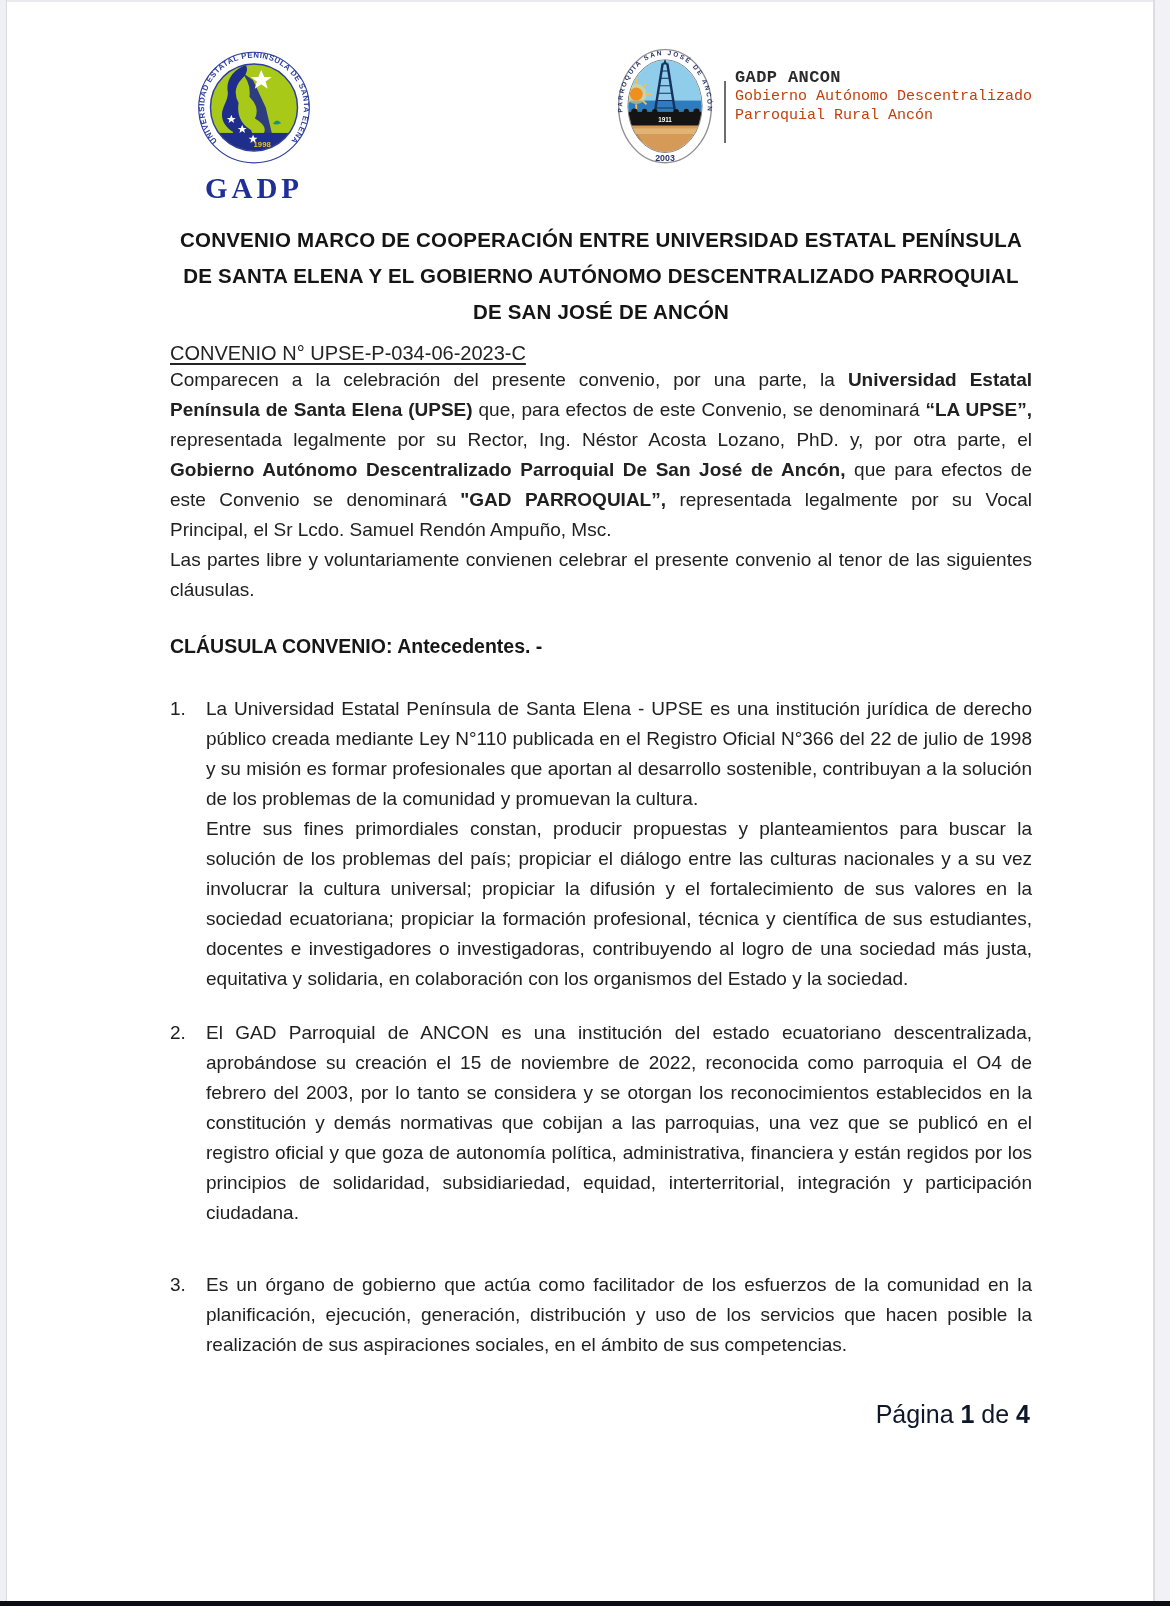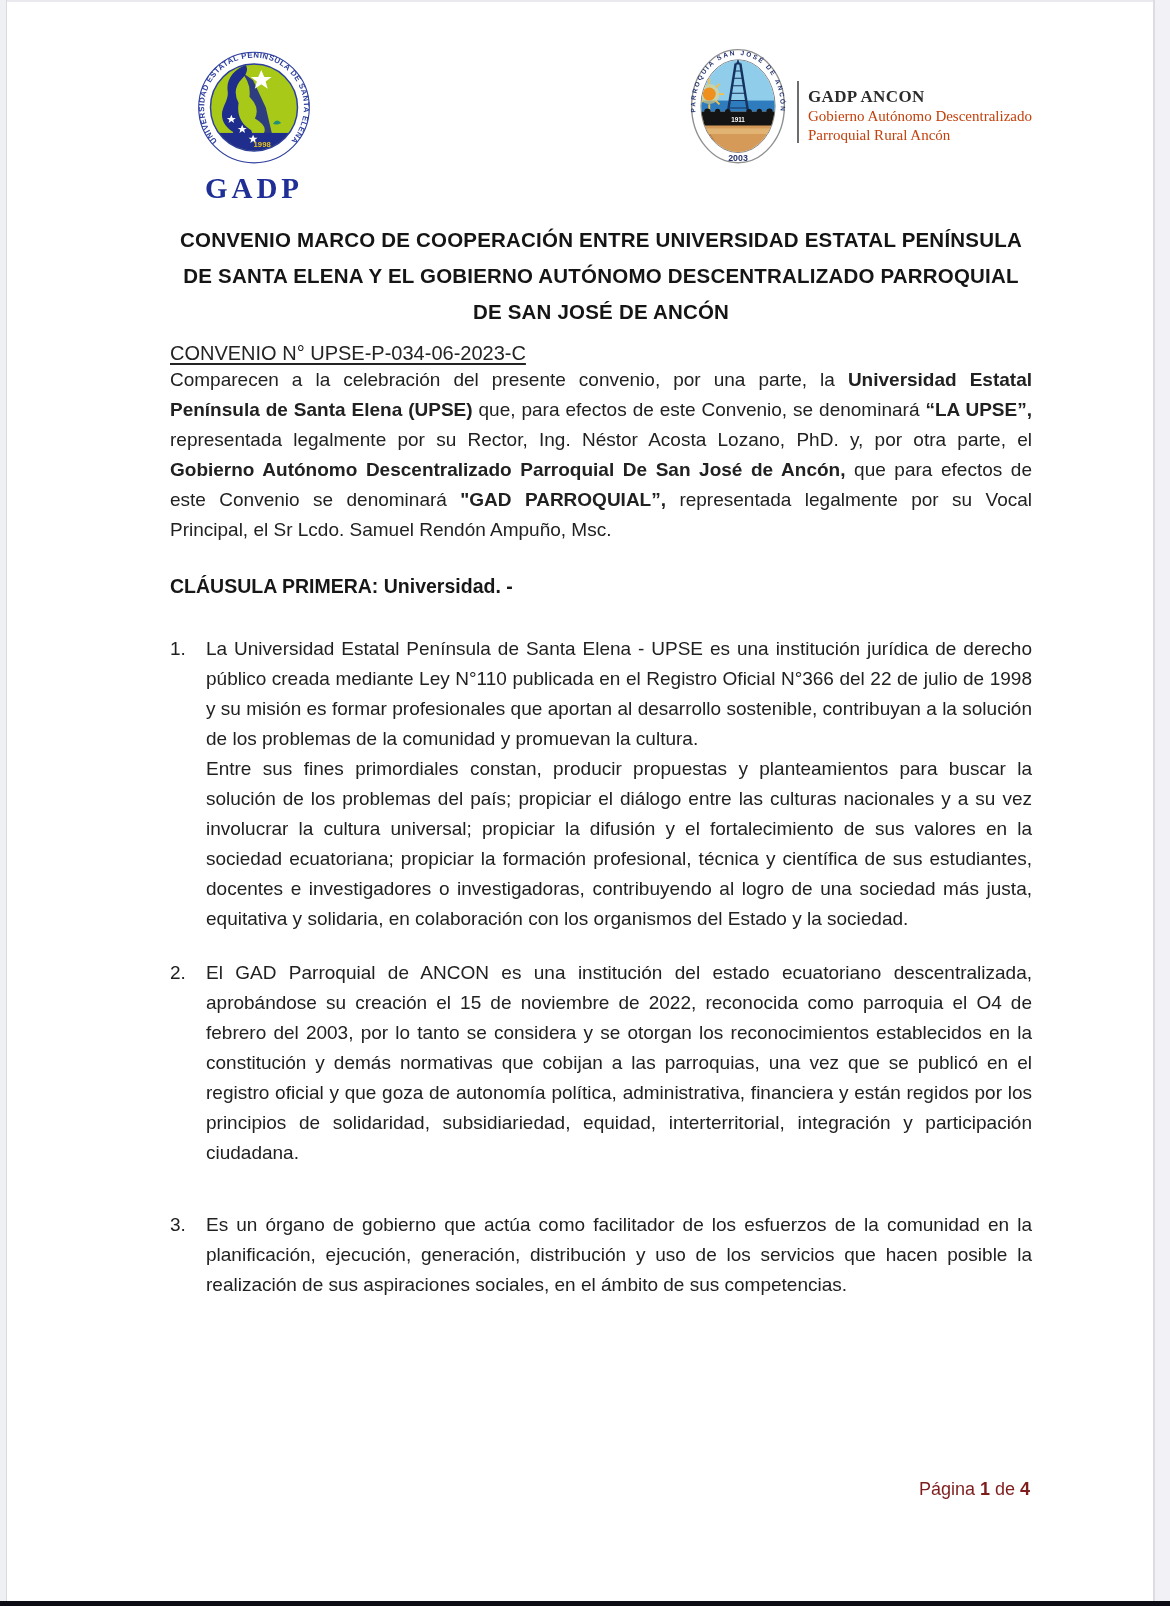--- a/index.html
+++ b/index.html
@@ -10,40 +10,40 @@
   .edge-right{position:absolute;top:0;right:0;bottom:0;width:15px;background:#f2f2f6;border-left:2px solid #dcdce2;}
   .bottom-bar{position:absolute;bottom:0;left:0;right:0;height:5px;background:#0d0d15;z-index:5;}
   .page{position:absolute;top:0;left:0;right:0;bottom:0;padding:44px 138px 0 170px;box-sizing:border-box;}
 
   
   .logos{display:flex;justify-content:space-between;align-items:flex-start;height:166px;}
   .upse{margin-left:16px;width:136px;text-align:center;}
   .upse-word{font-family:"Liberation Serif", serif;font-weight:700;font-size:29px;letter-spacing:4px;color:#1f2f96;margin-top:-4px;}
   .gadp{display:flex;align-items:flex-start;}
   .gadp-divider{width:2px;background:#6d6d6d;height:62px;margin:37px 9px 0 8px;}
-  .gadp-text{margin-top:43px;font-family:Liberation Serif, serif;color:#3a3a3a;}
+  .gadp-text{margin-top:24px;font-family:Liberation Mono, monospace;color:#3a3a3a;}
   .gadp-name{font-weight:700;font-size:17px;letter-spacing:.4px;color:#2b2b2b;}
   .gadp-line{font-size:15px;line-height:19px;color:#c2410c;}
 
   
   h1.title{margin:12px 0 7px;text-align:center;font-size:20.5px;line-height:36px;font-weight:700;color:#151515;letter-spacing:.2px;}
   .conv{margin-top:12px;text-align:left;font-size:20px;color:#242424;}
   .conv span{text-decoration:underline;text-underline-offset:3px;}
   p.body{margin:0;font-size:19px;line-height:30px;text-align:justify;color:#212121;}
   .intro{margin-top:30px;}
   .agreement{margin-top:32px;}
   h2.clause{margin:30px 0 0;font-size:19.5px;font-weight:700;color:#171717;}
   .item{display:flex;}
   .item .num{flex:0 0 36px;font-size:19px;line-height:30px;color:#212121;}
   .item .ibody{flex:1;}
   .item .ibody p + p{}
   .item-1{margin-top:36px;}
   .item-2{margin-top:24px;}
   .item-3{margin-top:42px;}
-  .footer{position:absolute;top:1479px;right:140px;font-size:18px;color:#7f1d1d;}
+  .footer{position:absolute;top:1400px;right:140px;font-size:25px;color:#0f172a;}
 </style>
 </head>
 <body>
 
 <div class="sheet">
   <div class="edge-top"></div>
   <div class="edge-left"></div>
   <div class="edge-right"></div>
   <div class="bottom-bar"></div>
 
@@ -152,22 +152,23 @@
     </div>
 
     <h1 class="title">CONVENIO MARCO DE COOPERACIÓN ENTRE UNIVERSIDAD ESTATAL PENÍNSULA DE SANTA ELENA Y EL GOBIERNO AUTÓNOMO DESCENTRALIZADO PARROQUIAL DE SAN JOSÉ DE ANCÓN</h1>
 
     <div class="conv">
       <span>CONVENIO N° UPSE-P-034-06-2023-C</span>
     </div>
 
     <p class="body intro"><span>Comparecen a la celebración del presente convenio, por una parte, la </span><span style="font-weight: 700;">Universidad Estatal Península de Santa Elena (UPSE)</span><span> que, para efectos de este Convenio, se denominará </span><span style="font-weight: 700;">“LA UPSE”,</span><span> representada legalmente por su Rector, Ing. Néstor Acosta Lozano, PhD. y, por otra parte, el </span><span style="font-weight: 700;">Gobierno Autónomo Descentralizado Parroquial De San José de Ancón,</span><span> que para efectos de este Convenio se denominará </span><span style="font-weight: 700;">"GAD PARROQUIAL”,</span><span> representada legalmente por su Vocal Principal, el Sr Lcdo. Samuel Rendón Ampuño, Msc.</span></p>
 
+    <p class="body agreement">Las partes libre y voluntariamente convienen celebrar el presente convenio al tenor de las siguientes cláusulas.</p>
 
-    <h2 class="clause">CLÁUSULA PRIMERA: Universidad. -</h2>
+    <h2 class="clause">CLÁUSULA CONVENIO: Antecedentes. -</h2>
 
     <div class="item item-1">
       <span class="num">1.</span>
       <div class="ibody">
         <p class="body">La Universidad Estatal Península de Santa Elena - UPSE es una institución jurídica de derecho público creada mediante Ley N°110 publicada en el Registro Oficial N°366 del 22 de julio de 1998 y su misión es formar profesionales que aportan al desarrollo sostenible, contribuyan a la solución de los problemas de la comunidad y promuevan la cultura.</p>
         <p class="body">Entre sus fines primordiales constan, producir propuestas y planteamientos para buscar la solución de los problemas del país; propiciar el diálogo entre las culturas nacionales y a su vez involucrar la cultura universal; propiciar la difusión y el fortalecimiento de sus valores en la sociedad ecuatoriana; propiciar la formación profesional, técnica y científica de sus estudiantes, docentes e investigadores o investigadoras, contribuyendo al logro de una sociedad más justa, equitativa y solidaria, en colaboración con los organismos del Estado y la sociedad.</p>
       </div>
     </div>
 
     <div class="item item-2">

